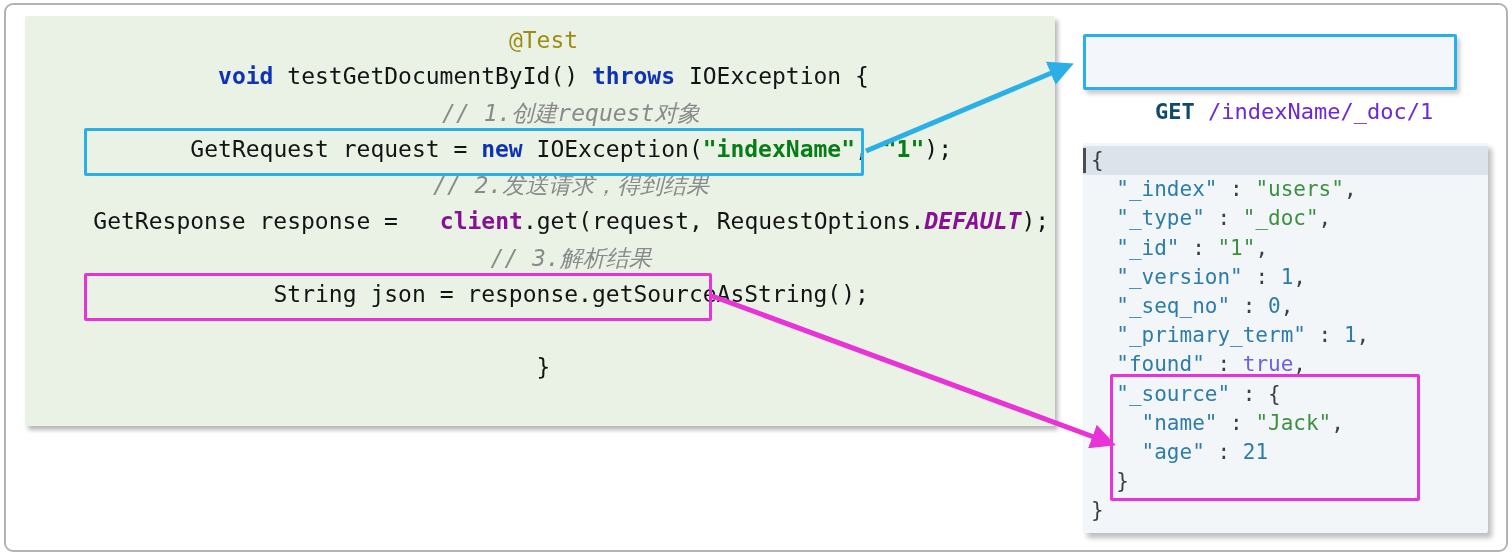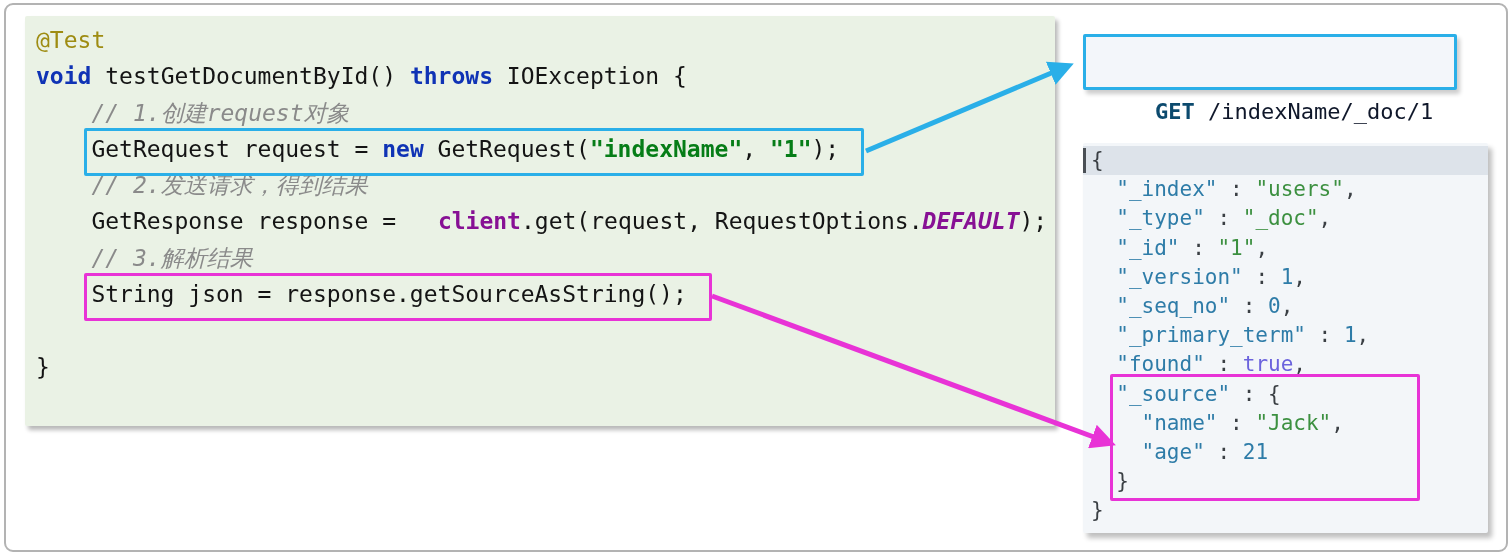--- a/index.html
+++ b/index.html
@@ -9,21 +9,21 @@
 
   
   .frame { position:absolute; left:4px; top:3px; right:4px; bottom:3px;
     border:2px solid #b3b3b3; border-radius:9px; pointer-events:none; }
 
   
   .code-panel { position:absolute; left:25px; top:16px; width:1030px; height:410px;
     background:var(--code-bg); border-radius:2px;
     box-shadow:3px 4px 4px rgba(0,0,0,0.28); }
   .code-lines { position:absolute; left:11px; top:6px; right:4px;
-    font-size:23px; line-height:36.3px; }
+    font-size:23px; line-height:36.3px;text-align:center; }
   .code-lines .ln { white-space:pre; height:36.3px; }
 
   .tk-ann   { color:#9e8c12; }
   .tk-kw    { color:#0f33b5; font-weight:bold; }
   .tk-cm    { color:#8a8a8a; font-style:italic; }
   .tk-str   { color:#067d17; font-weight:bold; }
   .tk-fld   { color:#871094; font-weight:bold;margin-left:28px; }
   .tk-fldit { color:#871094; font-weight:bold; font-style:italic; }
   .tk-pl    { color:#141414; }
 
@@ -34,21 +34,21 @@
 
   
   svg.arrows { position:absolute; left:0; top:0; width:1512px; height:555px; pointer-events:none; }
 
   
   .request-box { position:absolute; left:1083px; top:34px; width:374px; height:56px;
     background:#f3f6fa; border:3px solid var(--cyan); border-radius:2px;
     box-shadow:3px 4px 4px rgba(0,0,0,0.20);
     font-size:22px; line-height:50px; padding-left:16px; white-space:pre; }
   .request-box .method { color:#0c4a6e; font-weight:bold; }
-  .request-box .path   { color:#0f172a; }
+  .request-box .path   { color:#6d28d9; }
 
   
   .json-panel { position:absolute; left:1083px; top:143px; width:405px; height:390px;
     background:var(--panel-bg); border-radius:2px;
     box-shadow:4px 5px 5px rgba(0,0,0,0.25); }
   .json-lines { position:absolute; left:0; top:3px; width:100%;
     font-size:21px; line-height:29.2px; }
   .json-lines .ln { white-space:pre; height:29.2px; padding-left:8px; position:relative; }
   .json-lines .ln.hl-row { background:#dde3ea; }
   .json-lines .ln.hl-row::before { content:""; position:absolute; left:0; top:2px; bottom:2px;
@@ -67,21 +67,21 @@
 </head>
 <body>
 
 <div id="stage">
 
   <div class="code-panel">
     <div class="code-lines" id="code-lines">
         <div class="ln"><span class="tk-ann">@Test</span></div>
         <div class="ln"><span class="tk-kw">void</span><span class="tk-pl"> testGetDocumentById() </span><span class="tk-kw">throws</span><span class="tk-pl"> IOException {</span></div>
         <div class="ln"><span class="tk-pl">    </span><span class="tk-cm">// 1.创建request对象</span></div>
-        <div class="ln"><span class="tk-pl">    GetRequest request = </span><span class="tk-kw">new</span><span class="tk-pl"> GetRequest(</span><span class="tk-str">"indexName"</span><span class="tk-pl">, </span><span class="tk-str">"1"</span><span class="tk-pl">);</span></div>
+        <div class="ln"><span class="tk-pl">    GetRequest request = </span><span class="tk-kw">new</span><span class="tk-pl"> IOException(</span><span class="tk-str">"indexName"</span><span class="tk-pl">, </span><span class="tk-str">"1"</span><span class="tk-pl">);</span></div>
         <div class="ln"><span class="tk-pl">    </span><span class="tk-cm">// 2.发送请求，得到结果</span></div>
         <div class="ln"><span class="tk-pl">    GetResponse response = </span><span class="tk-fld">client</span><span class="tk-pl">.get(request, RequestOptions.</span><span class="tk-fldit">DEFAULT</span><span class="tk-pl">);</span></div>
         <div class="ln"><span class="tk-pl">    </span><span class="tk-cm">// 3.解析结果</span></div>
         <div class="ln"><span class="tk-pl">    String json = response.getSourceAsString();</span></div>
         <div class="ln">&nbsp;</div>
         <div class="ln"><span class="tk-pl">}</span></div>
       </div>
   </div>
 
   <div class="hl-box cyan"></div>

